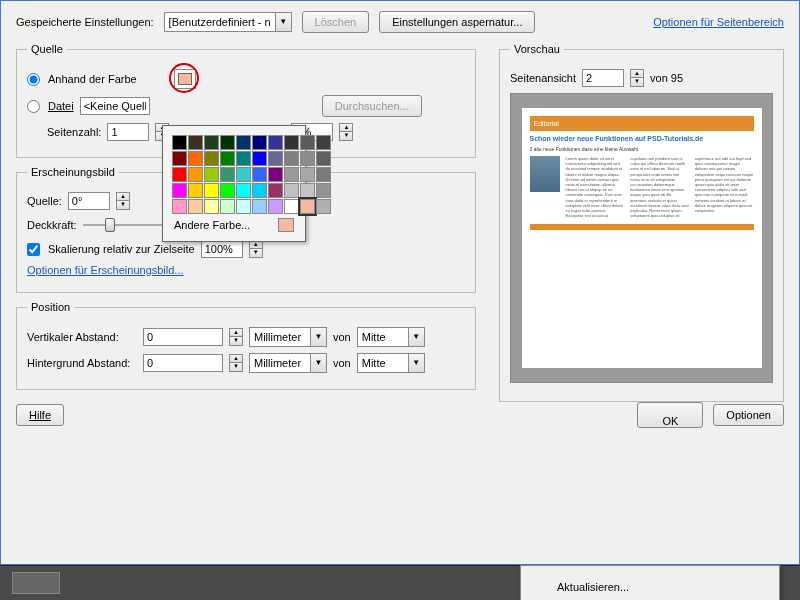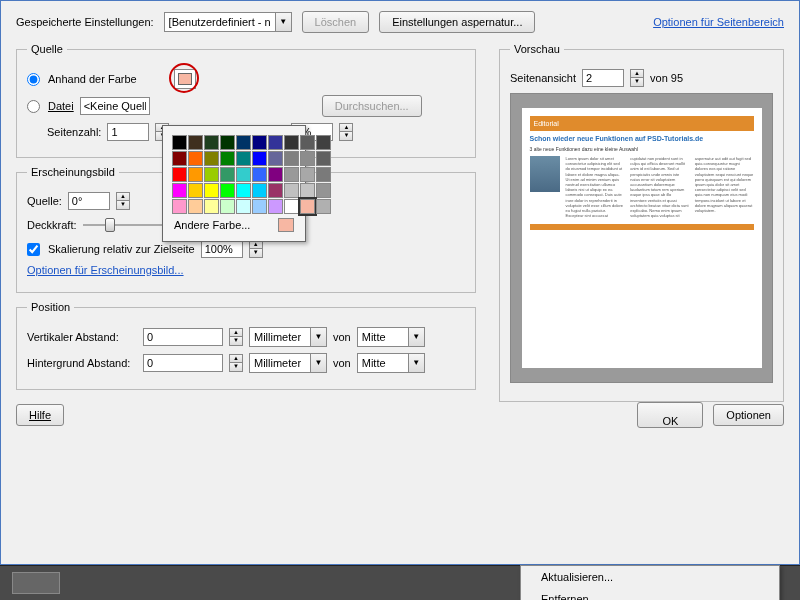--- a/index.html
+++ b/index.html
@@ -45,21 +45,21 @@
 .page-mock { width:240px; height:260px; background:#fff; padding:8px; font-size:5px; color:#333; }
 .page-mock .hdr { background:#e08b2c; color:#fff; font-size:7px; padding:4px; margin-bottom:4px; }
 .page-mock .title { color:#2a6fb7; font-size:7px; font-weight:bold; margin-bottom:4px; }
 .page-mock .body { display:flex; gap:6px; }
 .page-mock .photo { width:30px; height:36px; background:linear-gradient(#6a8da5,#4a6a85); }
 .page-mock .cols { flex:1; column-count:3; column-gap:6px; line-height:1.3; color:#555; font-size:4px; }
 .page-mock .ftr { background:#e08b2c; height:6px; margin-top:6px; }
 .btn-row { display:flex; gap:10px; margin-top:0; align-items:center; }
 .btn-row .spacer { flex:1; }
 .context { position:absolute; left:520px; top:565px; width:260px; background:#f0f0f0; border:1px solid #888; box-shadow:2px 2px 4px rgba(0,0,0,.3); }
-.context div { padding:5px 20px; cursor:pointer; }
+.context div { padding:5px 36px; cursor:pointer;margin-top:10px; }
 .btm-strip { position:absolute; left:0; top:565px; width:800px; height:35px; background:#4a4a4a; border-top:1px solid #222; }
 .btm-tab { position:absolute; left:12px; top:6px; width:48px; height:22px; background:#666; border:1px solid #888; }
 </style>
 </head>
 <body>
 
 <div class="window">
 
   <div class="dialog-body">
     <div class="top-row">

